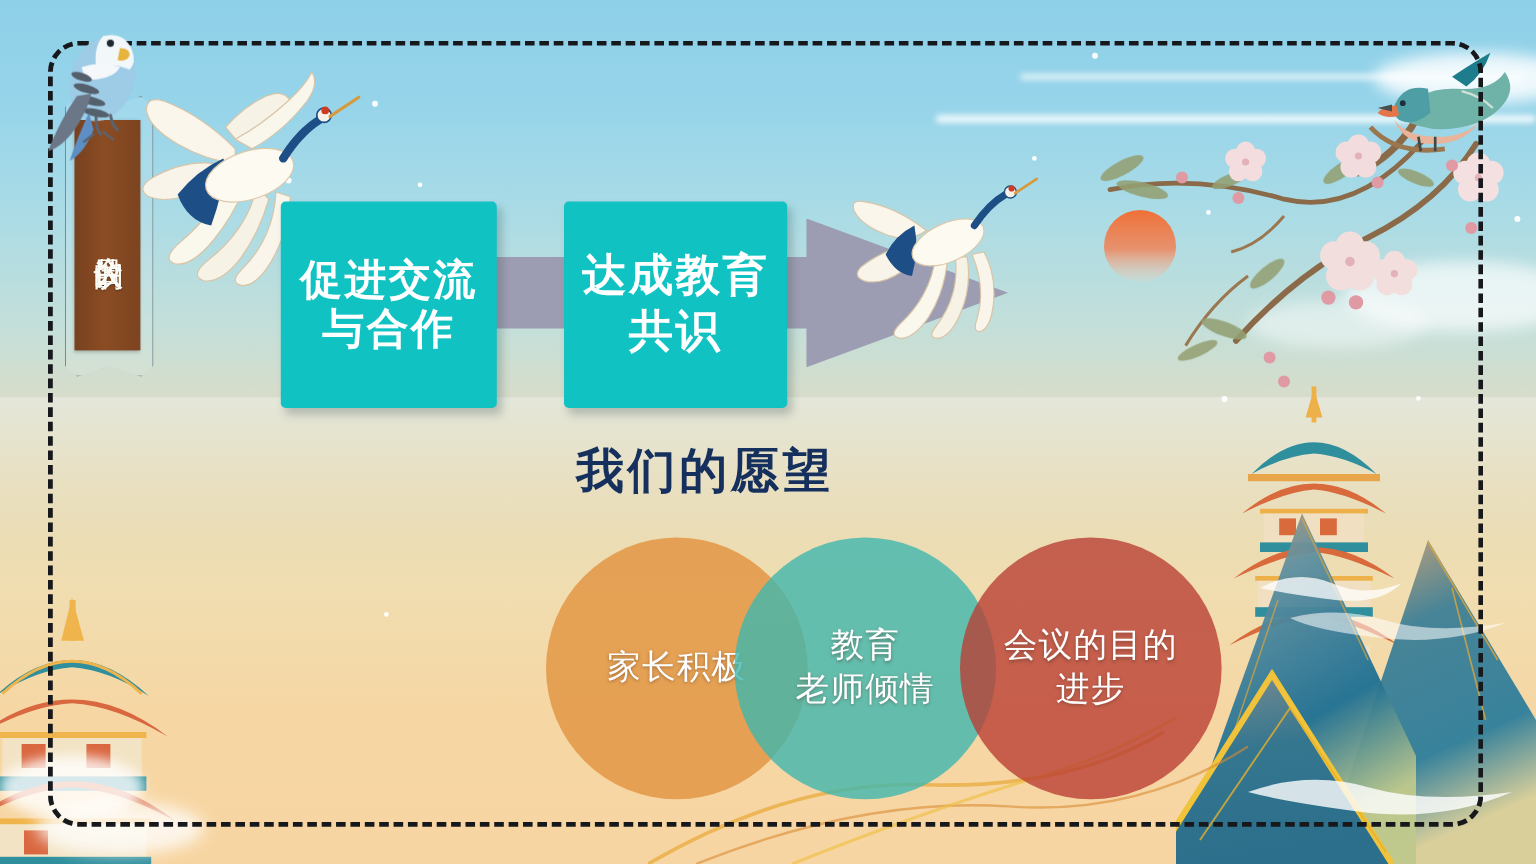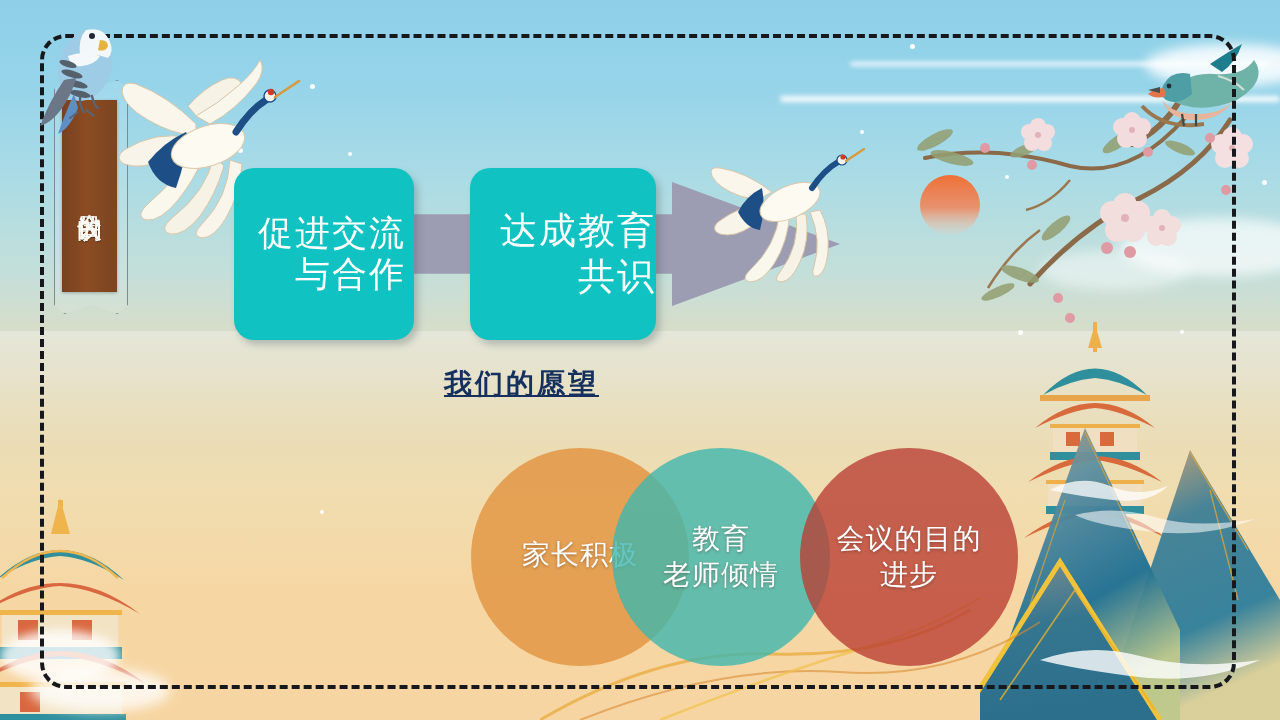--- a/index.html
+++ b/index.html
@@ -114,29 +114,29 @@
     align-items: center;
     justify-content: center;
     text-shadow: 0 1px 1px rgba(0,0,0,0.35);
     white-space: nowrap;
   }
 
   
   .proc-box {
     position: absolute;
     background: #10c2c2;
-    border-radius: 20px;
+    border-radius: 4px;
     box-shadow: 4px 5px 7px rgba(70,90,90,0.30);
     display: flex;
     align-items: center;
     justify-content: center;
     color: #ffffff;
     font-family: "Liberation Serif", "DejaVu Serif", serif;
-    font-weight: normal;
-    text-align: right;
+    font-weight: bold;
+    text-align: center;
     z-index: 6;
   }
   #proc-1 {
     left: 234px; top: 168px;
     width: 180px; height: 172px;
     font-size: 35px;
     line-height: 1.18;
     letter-spacing: 2px;
     padding: 0 8px;
     box-sizing: border-box;
@@ -160,52 +160,50 @@
     height: 124px;
     background: #9c9cb2;
     clip-path: polygon(0% 26%, 62% 26%, 62% 0%, 100% 50%, 62% 100%, 62% 74%, 0% 74%);
     filter: drop-shadow(3px 4px 5px rgba(60,60,70,0.28));
     z-index: 4;
   }
 
   
   .wish-title {
     position: absolute;
-    left: 444px;
+    left: 480px;
     top: 365px;
     color: #16305e;
-    font-size: 28px;
+    font-size: 40px;
     font-weight: bold;
     letter-spacing: 3px;
     font-family: "Liberation Sans", "DejaVu Sans", sans-serif;
     z-index: 7;
-    text-decoration: underline;
   }
 
   
   .venn {
     position: absolute;
     border-radius: 50%;
     display: flex;
     align-items: center;
     justify-content: center;
     text-align: center;
     color: #ffffff;
     font-family: "Liberation Serif", "DejaVu Serif", serif;
     font-size: 28px;
     line-height: 1.28;
     letter-spacing: 1px;
     text-shadow: 0 1px 3px rgba(60,40,30,0.45);
   }
   #venn-orange {
-    left: 471px; top: 448px;
+    left: 455px; top: 448px;
     width: 218px; height: 218px;
     background: rgba(226,152,72,0.88);
     z-index: 8;
-    font-family: Liberation Mono, monospace;
   }
   #venn-teal {
     left: 612px; top: 448px;
     width: 218px; height: 218px;
     background: rgba(64,183,174,0.80);
     z-index: 9;
   }
   #venn-red {
     left: 800px; top: 448px;
     width: 218px; height: 218px;

